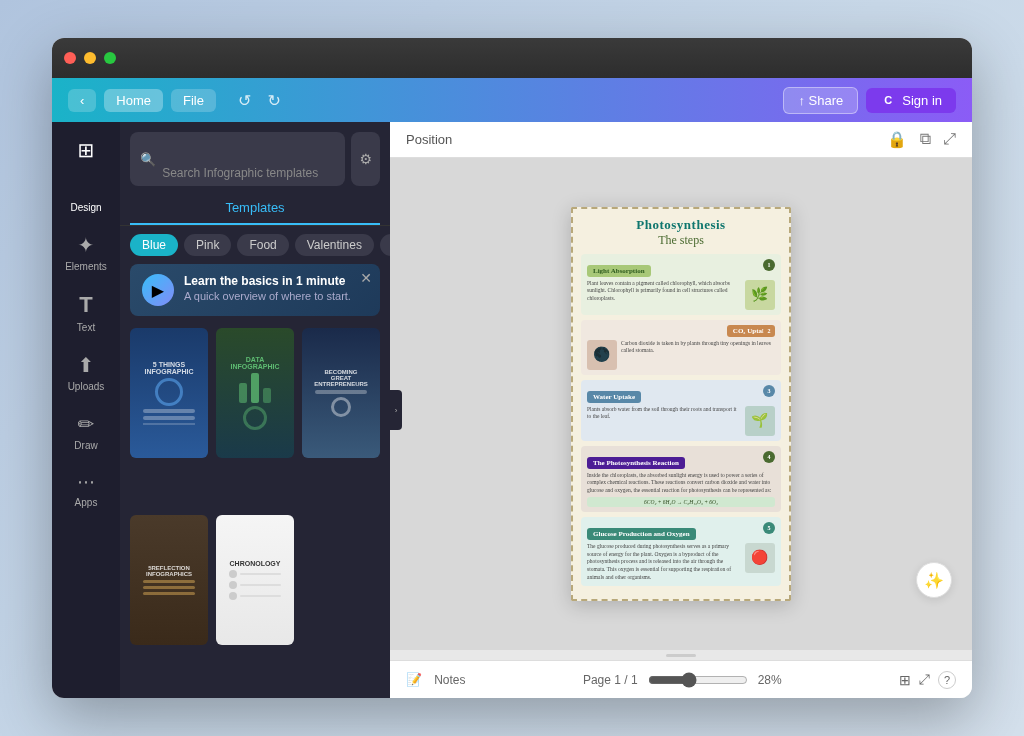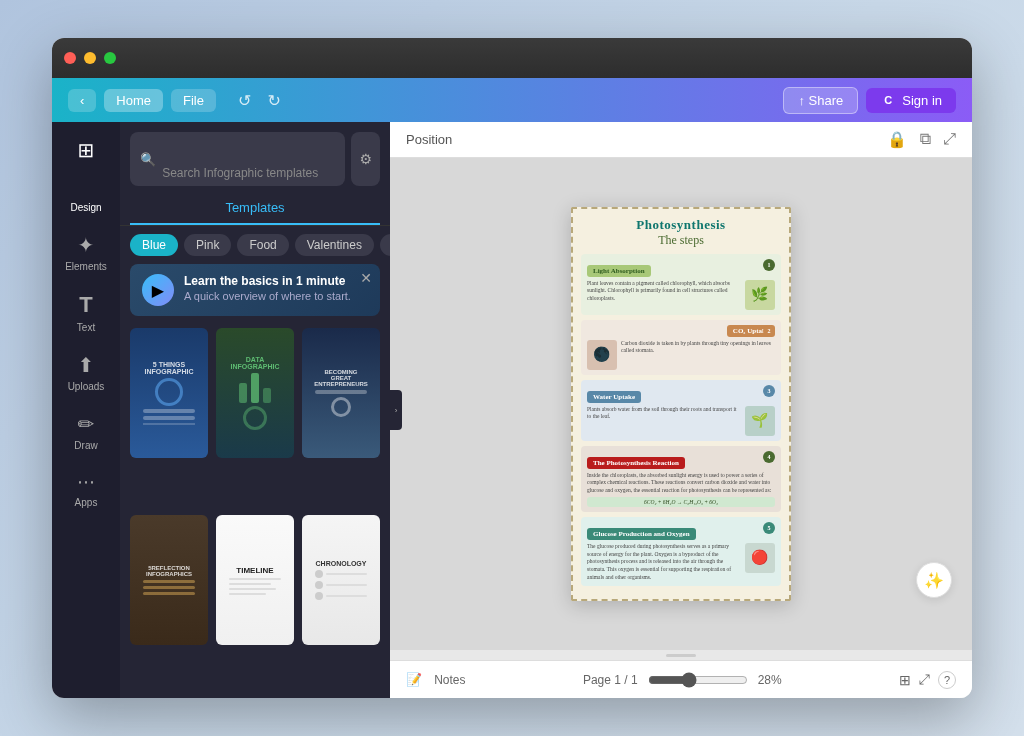--- a/index.html
+++ b/index.html
@@ -425,21 +425,21 @@
     }
     .step-header-orange {
       background: #c88850;
       color: white;
     }
     .step-header-blue {
       background: #5888a8;
       color: white;
     }
     .step-header-dark {
-      background: #b91c1c;
+      background: #4c1d95;
       color: white;
     }
     .step-header-teal {
       background: #3a8a78;
       color: white;
     }
     .step-text {
       font-size: 5.5px;
       color: #444;
       line-height: 1.4;
@@ -687,33 +687,20 @@
               <div class="tc-title-text" style="font-size:6px;">5REFLECTION<br>INFOGRAPHICS</div>
               <div style="display:flex;flex-direction:column;gap:3px;width:80%;">
                 <div style="height:3px;background:rgba(255,200,100,0.4);border-radius:2px;"></div>
                 <div style="height:3px;background:rgba(255,200,100,0.4);border-radius:2px;"></div>
                 <div style="height:3px;background:rgba(255,200,100,0.4);border-radius:2px;"></div>
               </div>
             </div>
           </div>
         </div>
 
-        <div class="template-card">
-          <div class="tc-inner tc-timeline">
-            <div class="tc-content">
-              <div class="tc-title-text" style="color:#222;font-size:8px;font-weight:900;">TIMELINE</div>
-              <div style="display:flex;flex-direction:column;gap:3px;width:80%;align-items:flex-start;">
-                <div style="height:2px;background:#ddd;border-radius:2px;width:100%;"></div>
-                <div style="height:2px;background:#ddd;border-radius:2px;width:80%;"></div>
-                <div style="height:2px;background:#ddd;border-radius:2px;width:90%;"></div>
-                <div style="height:2px;background:#ddd;border-radius:2px;width:70%;"></div>
-              </div>
-            </div>
-          </div>
-        </div>
 
         <div class="template-card">
           <div class="tc-inner tc-chron">
             <div class="tc-content">
               <div class="tc-title-text" style="color:#333;font-size:7px;">CHRONOLOGY</div>
               <div style="display:flex;flex-direction:column;gap:3px;width:80%;">
                 <div style="display:flex;align-items:center;gap:3px;">
                   <div style="width:8px;height:8px;border-radius:50%;background:#ccc;flex-shrink:0;"></div>
                   <div style="height:2px;background:#ddd;flex:1;border-radius:2px;"></div>
                 </div>

